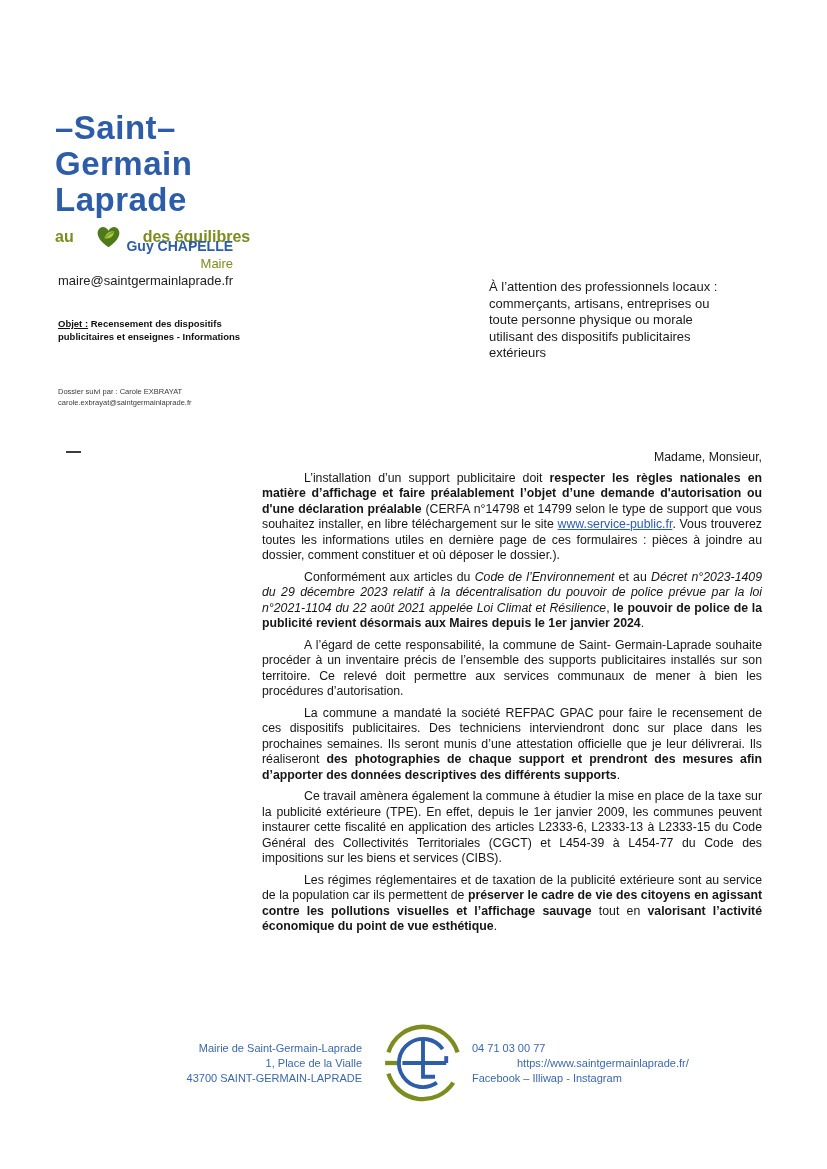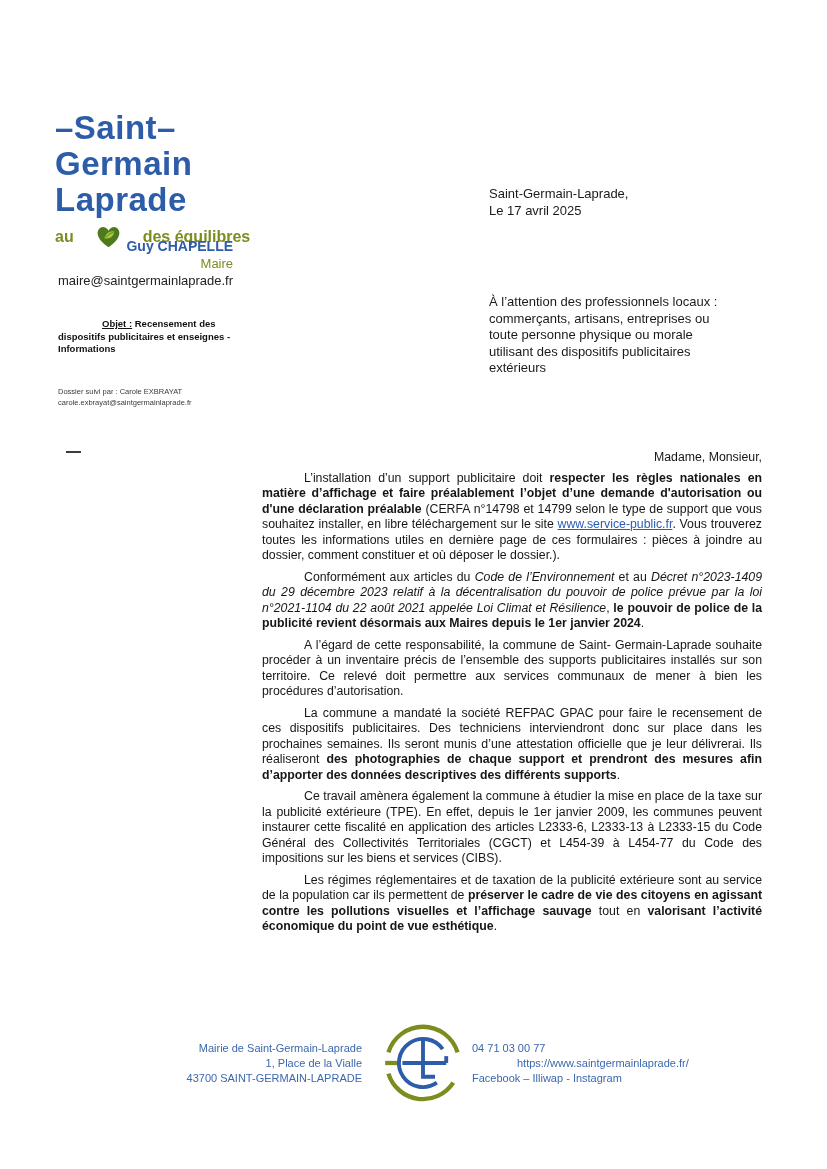--- a/index.html
+++ b/index.html
@@ -24,26 +24,26 @@
   .brand-name{color:var(--brand-blue);font-weight:bold;font-size:33px;line-height:36px;letter-spacing:0.5px;}
   .brand-tagline{margin-top:6px;color:var(--brand-green);font-size:16px;font-weight:bold;display:flex;align-items:center;gap:21px;}
   .heart-icon{width:27px;height:25px;display:inline-block;}
 
   .sender{position:absolute;left:58px;top:238px;font-size:13px;line-height:17px;text-align:right;}
   .sender-name{color:var(--brand-blue);font-weight:bold;font-size:14px;}
   .sender-role{color:var(--brand-green);}
   .sender-email{color:#222;}
 
   .subject{position:absolute;left:58px;top:318px;width:196px;font-size:9.5px;font-weight:bold;line-height:12.5px;color:#111;}
-  .subject .u{text-decoration:underline;margin-left:44px;}
+  .subject .u{text-decoration:underline;}
 
   .dossier{position:absolute;left:58px;top:386px;font-size:7.5px;line-height:11px;color:#3a3a3a;}
 
   .dateblock{position:absolute;left:489px;top:185px;font-size:13px;line-height:17px;color:#1a1a1a;}
-  .recipient{position:absolute;left:489px;top:294px;font-size:13px;line-height:16.5px;color:#1a1a1a;}
+  .recipient{position:absolute;left:489px;top:279px;font-size:13px;line-height:16.5px;color:#1a1a1a;}
 
   .fold-mark{position:absolute;left:66px;top:451px;width:15px;height:2px;background:#3c3c3c;}
 
   
   .letter-body{
     position:absolute;left:262px;top:450px;width:500px;
     font-size:12.3px;line-height:15.5px;color:#161616;
     text-align:justify;
   }
   .letter-body p{margin:0 0 6px 0;text-indent:42px;}
@@ -93,24 +93,20 @@
 
   <section class="subject">
     <span class="u">Objet :</span><span> Recensement des dispositifs publicitaires et enseignes - Informations</span>
   </section>
 
   <section class="dossier">
     <div>Dossier suivi par : Carole EXBRAYAT</div>
     <div>carole.exbrayat@saintgermainlaprade.fr</div>
   </section>
 
-  <section class="dateblock">
-    <div>Saint-Germain-Laprade,</div>
-    <div>Le 17 avril 2025</div>
-  </section>
 
   <section class="recipient">
     <div>À l’attention des professionnels locaux :</div>
     <div>commerçants, artisans, entreprises ou</div>
     <div>toute personne physique ou morale</div>
     <div>utilisant des dispositifs publicitaires</div>
     <div>extérieurs</div>
   </section>
 
   <div class="fold-mark"></div>

